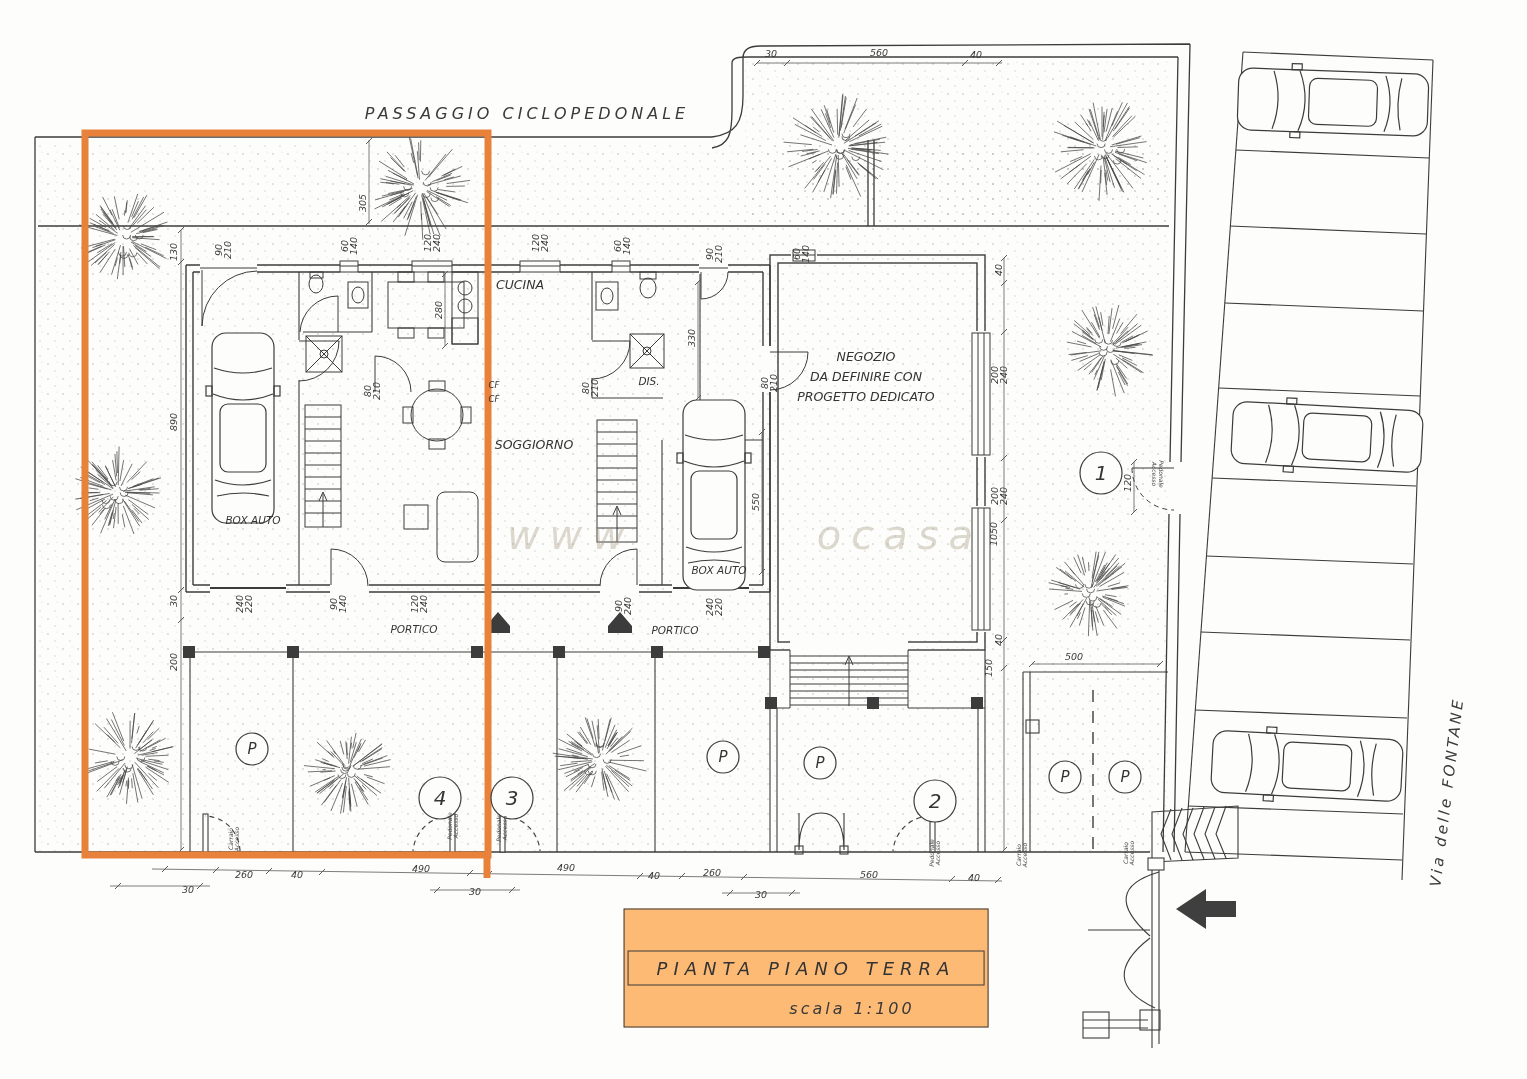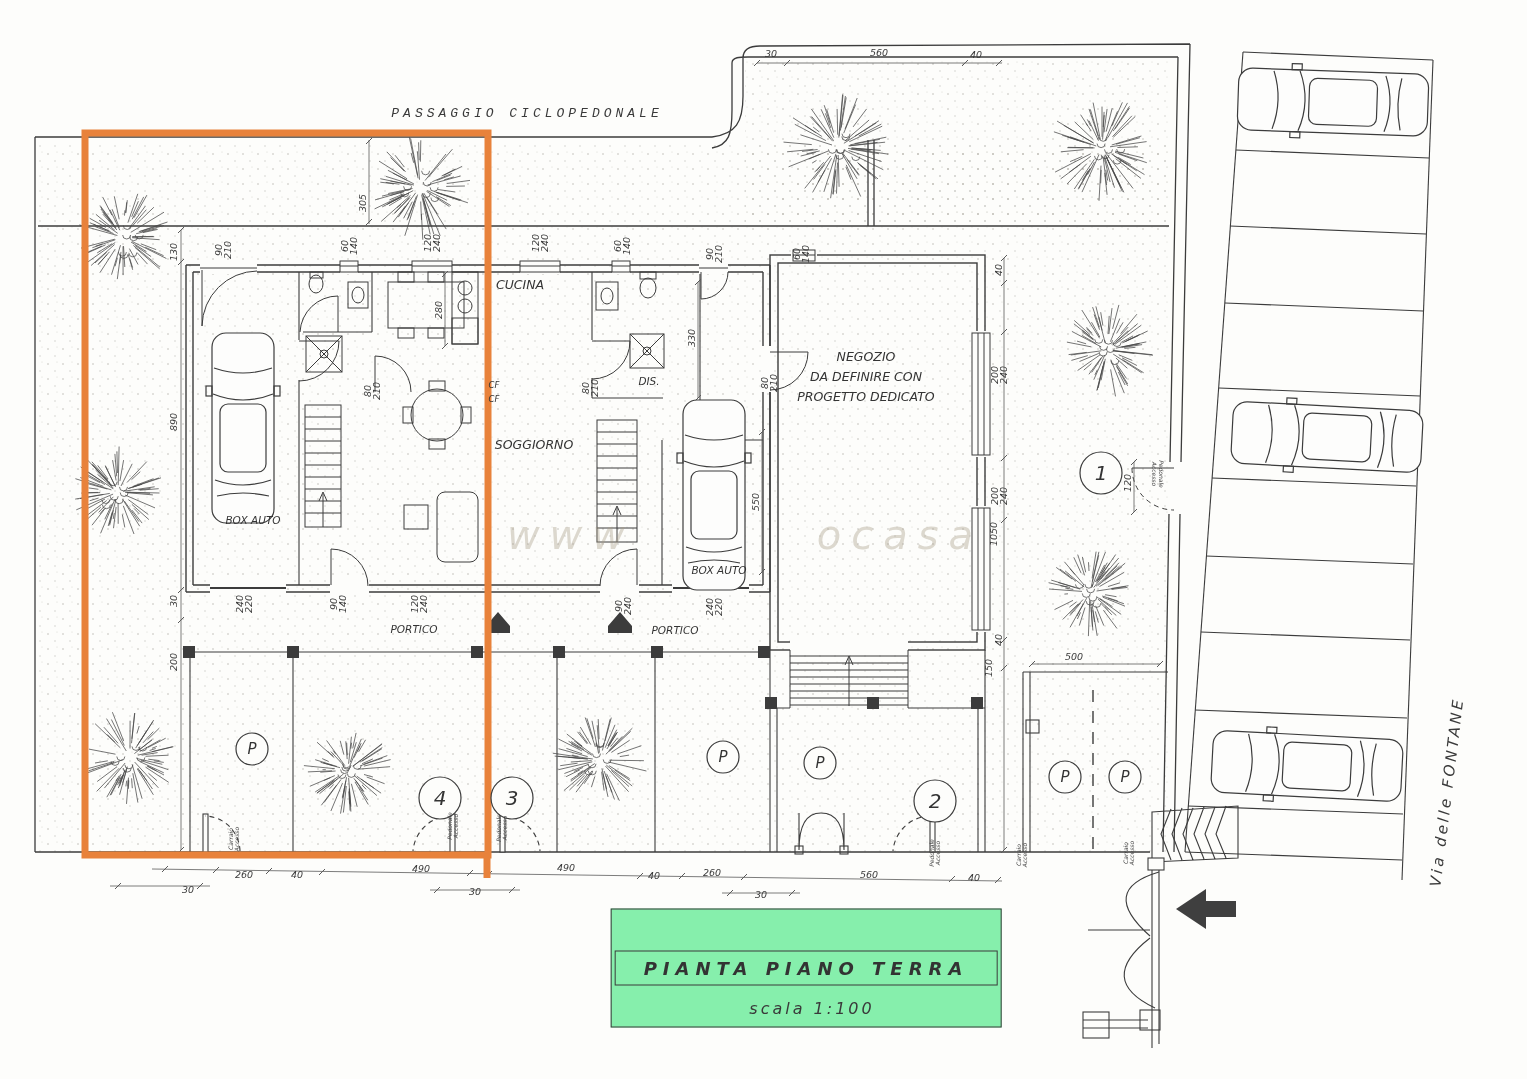--- a/index.html
+++ b/index.html
@@ -1,27 +1,27 @@
 <!DOCTYPE html>
 <html><head>
 <meta charset="utf-8">
 <style>
   html,body{margin:0;padding:0;background:#ffffff;}
   #page{position:relative;width:1527px;height:1079px;background:#fdfdfb;overflow:hidden;
         font-family:"DejaVu Sans",sans-serif;}
   .ov{position:absolute;transform:translate(-50%,-50%);white-space:pre;color:#3a3a3a;}
-  #street-top{font-style:italic;font-size:13px;letter-spacing:4px;left:527px;top:113px;font-family:Liberation Mono, monospace;}
+  #street-top{font-style:italic;font-size:16px;letter-spacing:4px;left:527px;top:113px;}
   #street-right{font-style:italic;font-size:15px;letter-spacing:3px;left:1447px;top:792px;
         transform:translate(-50%,-50%) rotate(-83deg);}
   #watermark{left:745px;top:535px;font-size:40px;letter-spacing:10px;color:rgba(165,155,135,.38);
         font-style:italic;text-align:right;}
-  #title-box{left:806px;top:968px;border:1.6px solid #3a3a3a;padding:3px;background:#86efac;font-weight:bold;}
+  #title-box{left:806px;top:968px;border:1.6px solid #3a3a3a;padding:3px;background:#fdba74;}
   #title-inner{border:1.2px solid #3a3a3a;padding:6px 28px;font-style:italic;font-size:18px;
         letter-spacing:6px;color:#333;}
-  #scale-note{left:812px;top:1008px;font-style:italic;font-size:16px;letter-spacing:3px;}
+  #scale-note{left:852px;top:1008px;font-style:italic;font-size:16px;letter-spacing:3px;}
   
   text{font-family:"DejaVu Sans",sans-serif;fill:#343434;text-anchor:middle;}
   .room{font-style:italic;font-size:12.5px;}
   .rooms{font-style:italic;font-size:10.5px;}
   .cf{font-style:italic;font-size:8.5px;}
   .dim{font-style:italic;font-size:9.5px;fill:#3a3a3a;}
   .access{font-style:italic;font-size:6px;fill:#444;}
   .badgeP{font-style:italic;font-size:15px;}
   .badgeN{font-style:italic;font-size:20px;}
 </style>

